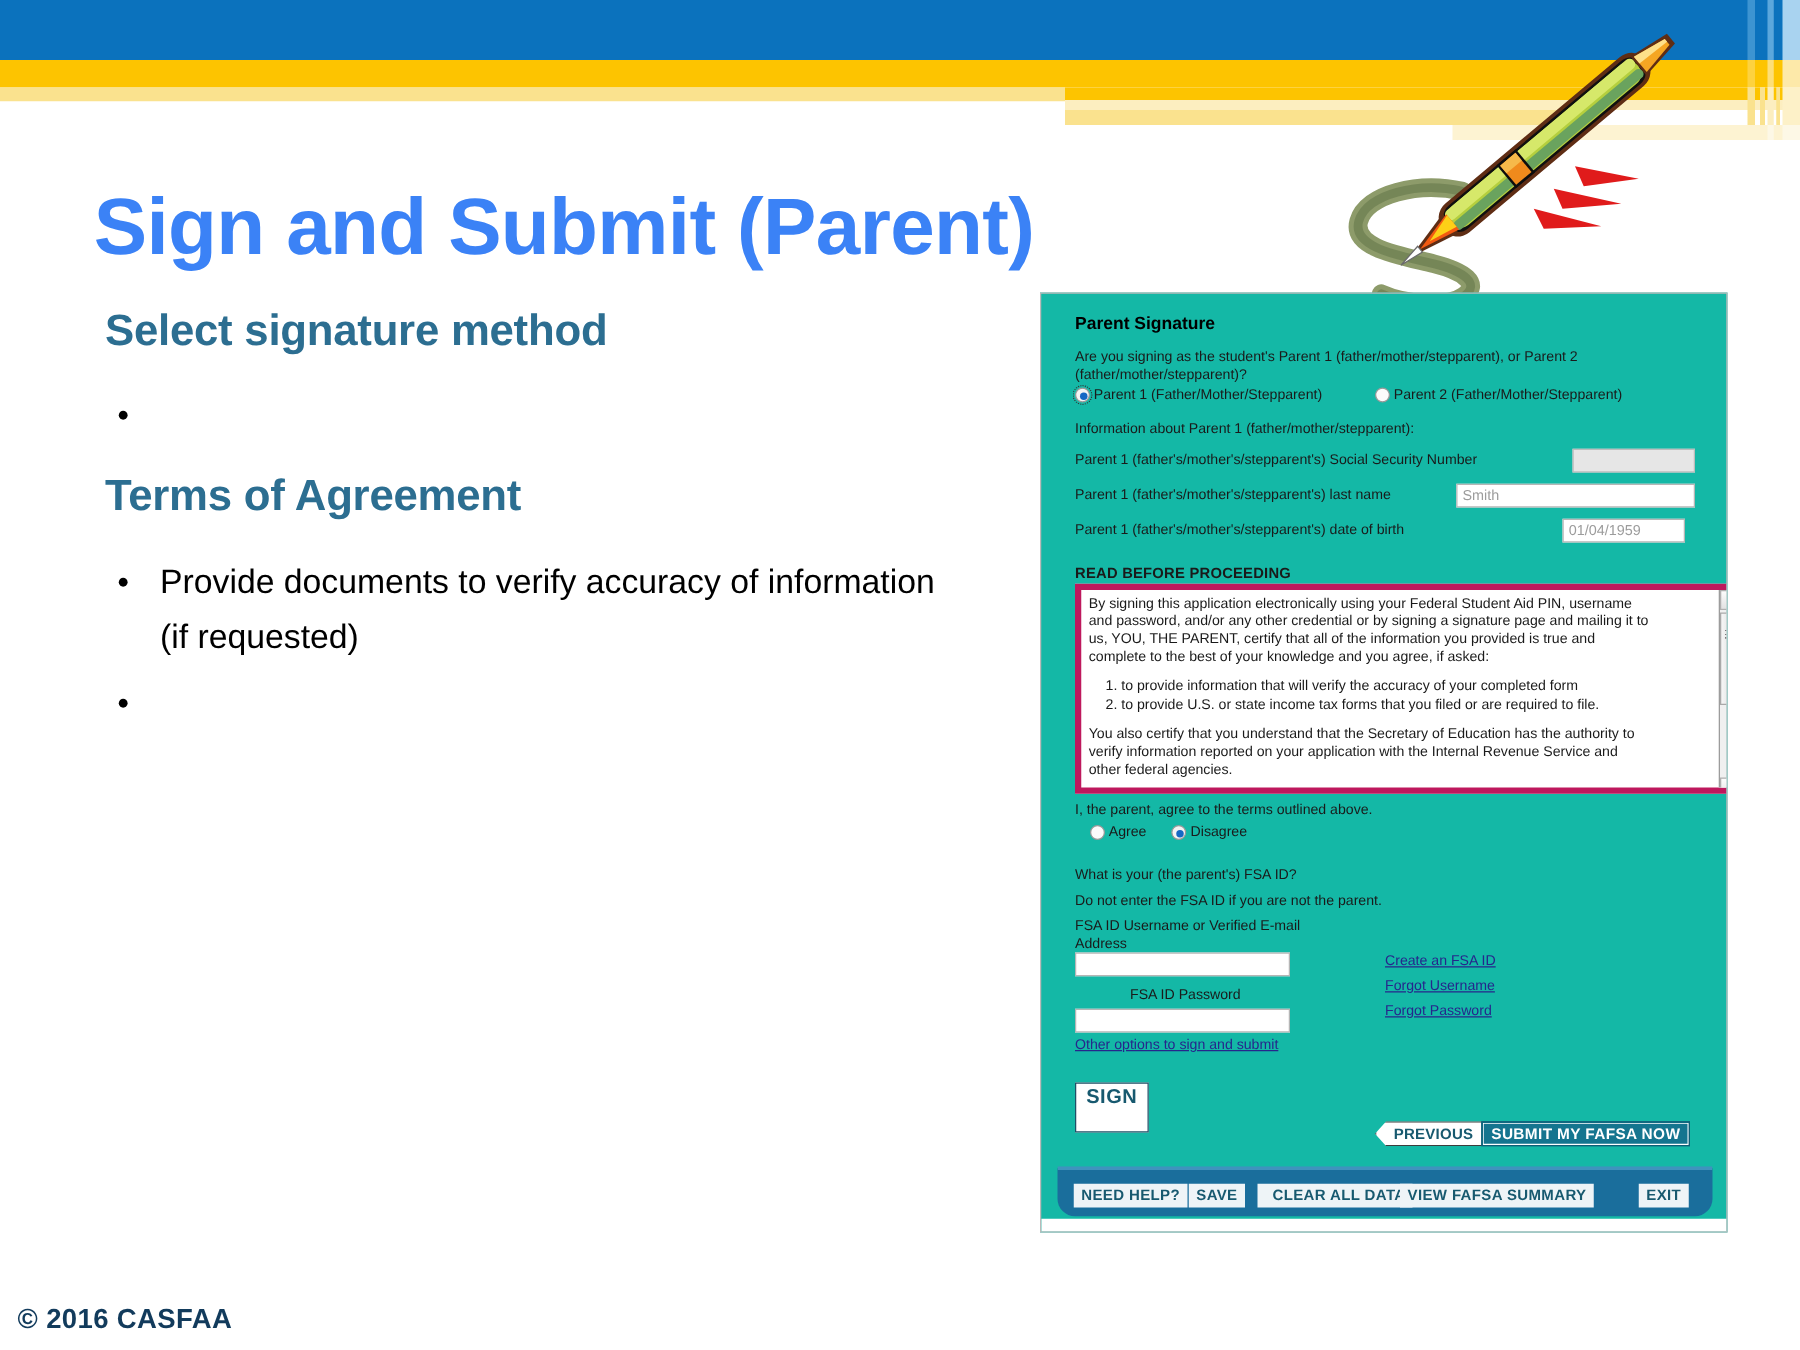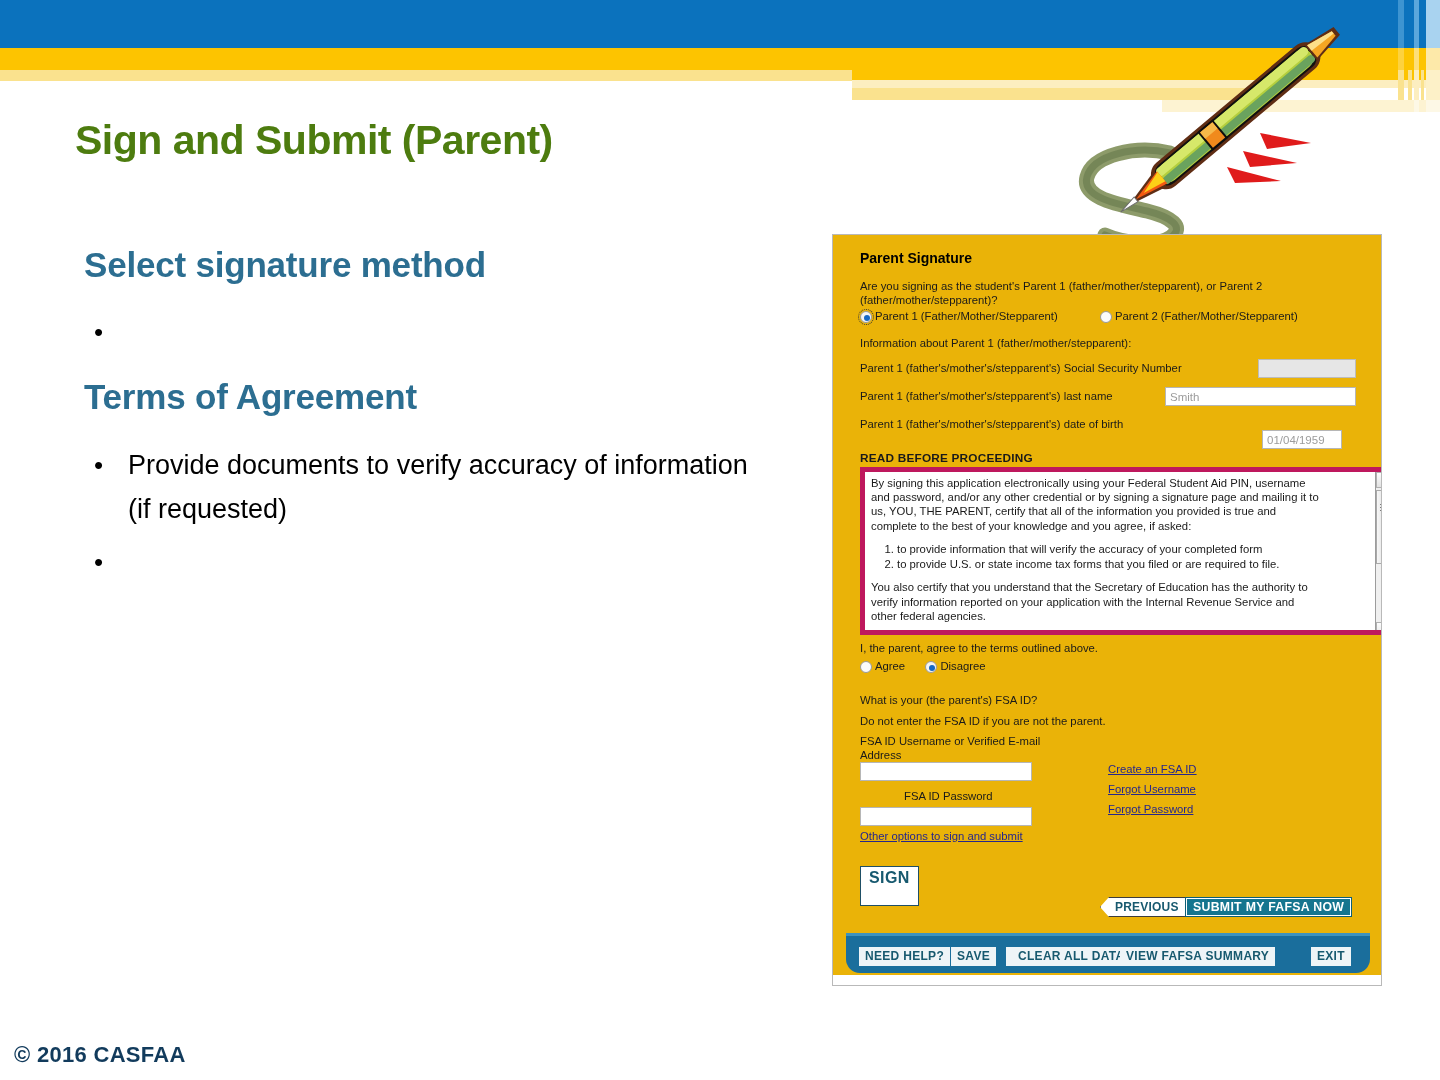--- a/index.html
+++ b/index.html
@@ -27,22 +27,22 @@
   .vs-b { left: 1408px; width: 4px;  background: linear-gradient(to bottom,#0b72bd 0,#0b72bd 48px,#fdc400 48px,#fdc400 70px,#fae28e 70px,#fae28e 100px,#fdf3d2 100px); }
   .vs-c { left: 1414px; width: 5px;  background: linear-gradient(to bottom,#5ba7dc 0,#5ba7dc 48px,#fddf78 48px,#fddf78 70px,#fceec0 70px,#fceec0 100px,#fdf8e6 100px); }
   .vs-d { left: 1421px; width: 3px;  background: linear-gradient(to bottom,#0b72bd 0,#0b72bd 48px,#fdc400 48px,#fdc400 70px,#fae28e 70px,#fae28e 100px,#fdf3d2 100px); }
   .vs-e { left: 1426px; width: 14px; background: linear-gradient(to bottom,#a9d3f0 0,#a9d3f0 48px,#fde9a9 48px,#fde9a9 70px,#fdf1c8 70px,#fdf1c8 100px,#fdf8e6 100px); }
 
   
   .pen-art { position: absolute; left: 1075px; top: 5px; width: 310px; height: 250px; pointer-events: none; }
 
   
   .slide-title {
-    position: absolute; left: 75px; top: 117px;
-    font-size: 41px; font-weight: bold; color: #4d7c0f;
+    position: absolute; left: 75px; top: 144px;
+    font-size: 64px; font-weight: bold; color: #3b82f6;
     letter-spacing: -0.5px; white-space: nowrap;
   }
   .sec-head {
     position: absolute; left: 84px;
     font-size: 35px; font-weight: bold; color: #2c6e91;
     letter-spacing: -0.2px; white-space: nowrap;
   }
   #head-select { top: 245px; }
   #head-terms  { top: 377px; }
 
@@ -56,21 +56,21 @@
 
   .footer-copy {
     position: absolute; left: 14px; top: 1042px;
     font-size: 22px; font-weight: bold; color: #123b5c;
     letter-spacing: 0.3px;
   }
 
   
   .shot {
     position: absolute; left: 832px; top: 234px; width: 550px; height: 752px;
-    background: #eab308; border: 1px solid #b9b9b9;
+    background: #14b8a6; border: 1px solid #b9b9b9;
     font-family: "Liberation Sans", sans-serif;
     font-size: 11.3px; color: #1a1a1a; overflow: hidden;
   }
   .shot-inner { position: absolute; left: 0; top: 0; width: 550px; height: 752px; }
 
   .ps-title { position: absolute; left: 27px; top: 15px; font-size: 14px; font-weight: bold; color: #000; }
   .q-text  { position: absolute; left: 27px; top: 44px; width: 490px; line-height: 1.24; }
   .radio-row { position: absolute; left: 27px; top: 75px; width: 500px; height: 17px; }
   .rb { display: inline-block; width: 12px; height: 12px; border-radius: 50%;
         border: 1px solid #9a9a9a; background: #fbfbfb; vertical-align: -2px; position: relative; }
@@ -104,21 +104,21 @@
   .sbar { position: absolute; right: 0; top: 0; width: 17px; height: 166px; background: #f0f0f0; border-left: 1px solid #9c9c9c; }
   .sb-btn { position: absolute; left: 0; width: 16px; height: 16px; background: linear-gradient(#fdfdfd,#e2e2e2);
             border: 1px solid #b0b0b0; color: #4a4a4a; font-size: 8px; text-align: center; line-height: 14px; }
   .sb-up { top: 0; } .sb-dn { bottom: 0; }
   .sb-thumb { position: absolute; left: 0; top: 18px; width: 16px; height: 74px;
               background: linear-gradient(to right,#f7f7f7,#e3e3e3,#f2f2f2); border: 1px solid #a9a9a9; }
   .sb-grip { position: absolute; left: 4px; top: 32px; width: 8px; height: 7px;
              background: repeating-linear-gradient(to bottom,#7b7b7b 0 1px,transparent 1px 3px); }
 
   .agree-line { position: absolute; left: 27px; top: 407px; }
-  .agree-row  { position: absolute; left: 27px; top: 425px; }
+  .agree-row  { position: absolute; left: 39px; top: 425px; }
 
   .fsa-q   { position: absolute; left: 27px; top: 459px; }
   .fsa-note{ position: absolute; left: 27px; top: 480px; }
   .fsa-lbl1{ position: absolute; left: 27px; top: 499px; width: 220px; line-height: 1.25; }
   .fsa-in1 { position: absolute; left: 27px; top: 527px; width: 172px; }
   .fsa-lbl2{ position: absolute; left: 27px; top: 555px; padding-left: 44px; }
   .fsa-in2 { position: absolute; left: 27px; top: 572px; width: 172px; }
   .other-link { position: absolute; left: 27px; top: 595px; }
 
   .lnk { color: #26268c; text-decoration: underline; cursor: pointer; }
@@ -245,21 +245,21 @@
       <span class="inp disabled" style="left:398px; top:0; width:98px;"></span>
     </div>
 
     <div class="fld-row" style="top:152px; width:496px;">
       <span class="fld-lbl">Parent 1 (father's/mother's/stepparent's) last name</span>
       <span class="inp" style="left:305px; top:0; width:191px;">Smith</span>
     </div>
 
     <div class="fld-row" style="top:180px; width:496px;">
       <span class="fld-lbl">Parent 1 (father's/mother's/stepparent's) date of birth</span>
-      <span class="inp" style="left:402px; top:0; width:80px;margin-top:15px;">01/04/1959</span>
+      <span class="inp" style="left:390px; top:0; width:98px;">01/04/1959</span>
     </div>
 
     <div class="rbp-title">READ BEFORE PROCEEDING</div>
 
     <div class="terms-box">
       <div class="terms-text">
         <p>By signing this application electronically using your Federal Student Aid PIN, username and password, and/or any other credential or by signing a signature page and mailing it to us, YOU, THE PARENT, certify that all of the information you provided is true and complete to the best of your knowledge and you agree, if asked:</p>
         <ol>
           <li>to provide information that will verify the accuracy of your completed form</li>
           <li>to provide U.S. or state income tax forms that you filed or are required to file.</li>

